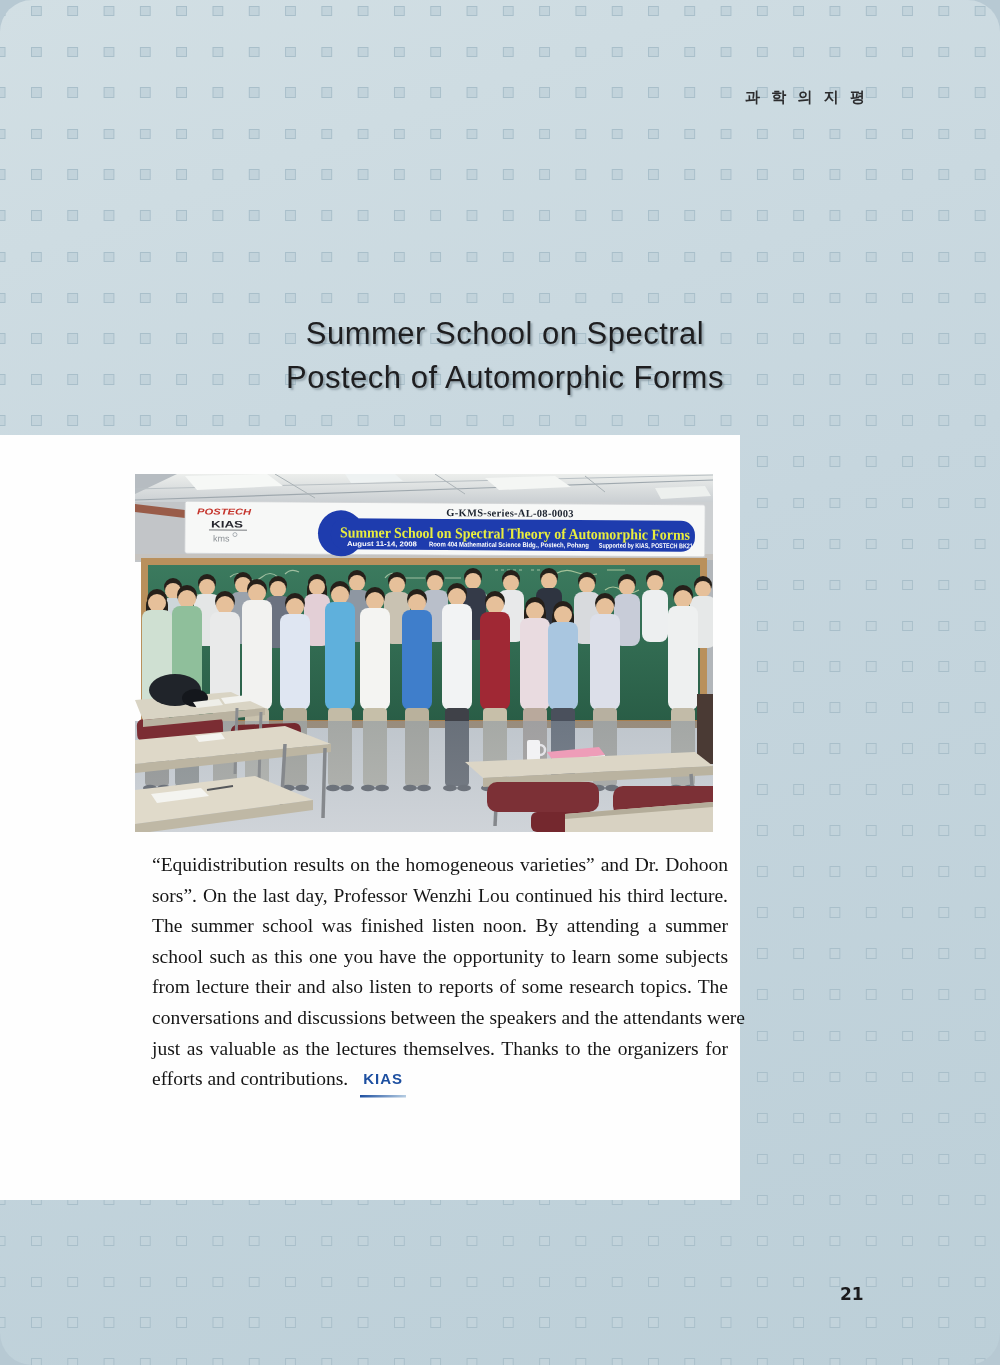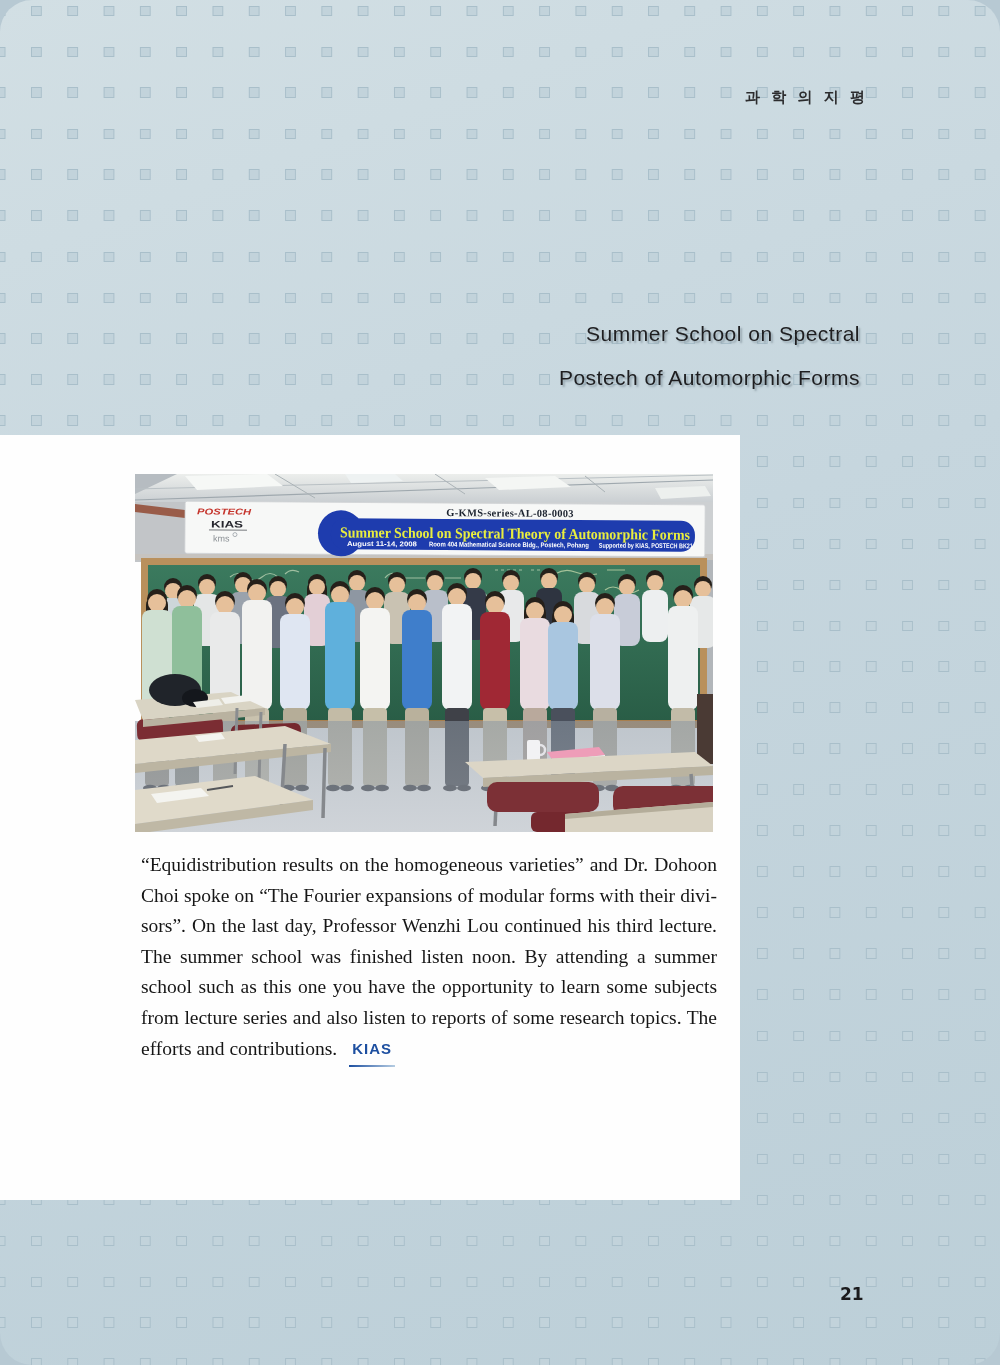--- a/index.html
+++ b/index.html
@@ -8,26 +8,26 @@
     background-color:#c7d7de;
     background-image:
       conic-gradient(at 9px 9px, rgba(0,0,0,0) 0 270deg, #c2d3db 270deg),
       conic-gradient(at 11px 11px, rgba(0,0,0,0) 0 270deg, #a9bfca 270deg),
       linear-gradient(160deg,#d2dfe4 0%, #c6d6de 45%, #bccfd8 100%);
     background-size:36.3px 41px, 36.3px 41px, 100% 100%;
     background-position:32px 6px, 31px 5px, 0 0;
     background-repeat:repeat,repeat,no-repeat;border-radius:32px;}
   .hdr-ko{position:absolute;top:88px;right:132px;font-size:15px;letter-spacing:3px;
     color:#2c2c2e;font-weight:600;font-family:"DejaVu Sans",sans-serif;}
-  .title{position:absolute;left:150px;top:312px;width:710px;text-align:right;
-    font-size:21px;line-height:44px;font-weight:400;letter-spacing:.5px;color:#1e1e20;
+  .title{position:absolute;left:150px;top:312px;width:710px;text-align:center;
+    font-size:31px;line-height:44px;font-weight:400;letter-spacing:.5px;color:#1e1e20;
     text-shadow:2px 2px 2px rgba(115,132,142,.6);font-family:"Liberation Sans",sans-serif;}
   .card{position:absolute;left:0;top:435px;width:740px;height:765px;background:#fefefe;}
   .photo{position:absolute;left:135px;top:474px;width:578px;height:358px;display:block;}
-  .body-text{position:absolute;left:141px;top:850px;width:576px;
+  .body-text{position:absolute;left:152px;top:850px;width:576px;
     font-family:"Liberation Serif","DejaVu Serif",serif;font-size:19.5px;color:#161616;}
   .bt-line{line-height:30.6px;height:30.6px;text-align:justify;text-align-last:justify;
     white-space:nowrap;}
   .bt-line.last{text-align:left;text-align-last:left;}
   .kias-logo{display:inline-block;margin-left:12px;color:#1d4fa0;font-weight:bold;
     font-family:"Liberation Sans",sans-serif;font-size:15px;letter-spacing:1px;
     padding:0 3px 3px 3px;background-image:linear-gradient(to right,#1d4fa0,#b6cde2);
     background-size:100% 2.5px;background-repeat:no-repeat;background-position:0 100%;
     transform:translateY(-1px);}
   .page-num{position:absolute;left:840px;top:1284px;font-size:17px;font-weight:bold;
@@ -344,23 +344,24 @@
       <rect x="352" y="308" width="112" height="30" rx="10" fill="#7c3036"></rect>
       <rect x="478" y="312" width="118" height="30" rx="10" fill="#7c3036"></rect>
       <rect x="396" y="338" width="70" height="20" rx="6" fill="#74282e"></rect>
       <polygon points="430,340 578,328 578,358 430,358" fill="#d8d2c2"></polygon>
       <polygon points="430,340 578,328 578,333 430,345" fill="#b4ad9a"></polygon>
     </g>
   </svg>
 
   <div class="body-text" id="body-text">
       <div class="bt-line">“Equidistribution results on the homogeneous varieties” and Dr. Dohoon</div>
-      <div class="bt-line">Choi spoke on “The Fourier expansions of modular forms with their divi-</div>
       <div class="bt-line">sors”. On the last day, Professor Wenzhi Lou continued his third lecture.</div>
       <div class="bt-line">The summer school was finished listen noon. By attending a summer</div>
       <div class="bt-line">school such as this one you have the opportunity to learn some subjects</div>
-      <div class="bt-line">from lecture series and also listen to reports of some research topics. The</div>
+      <div class="bt-line">from lecture their and also listen to reports of some research topics. The</div>
+      <div class="bt-line">conversations and discussions between the speakers and the attendants were</div>
+      <div class="bt-line">just as valuable as the lectures themselves. Thanks to the organizers for</div>
       <div class="bt-line last">efforts and contributions.<span class="kias-logo">KIAS</span></div>
     </div>
 
   <div class="page-num">21</div>
 
 </div>
 
 </body></html>

